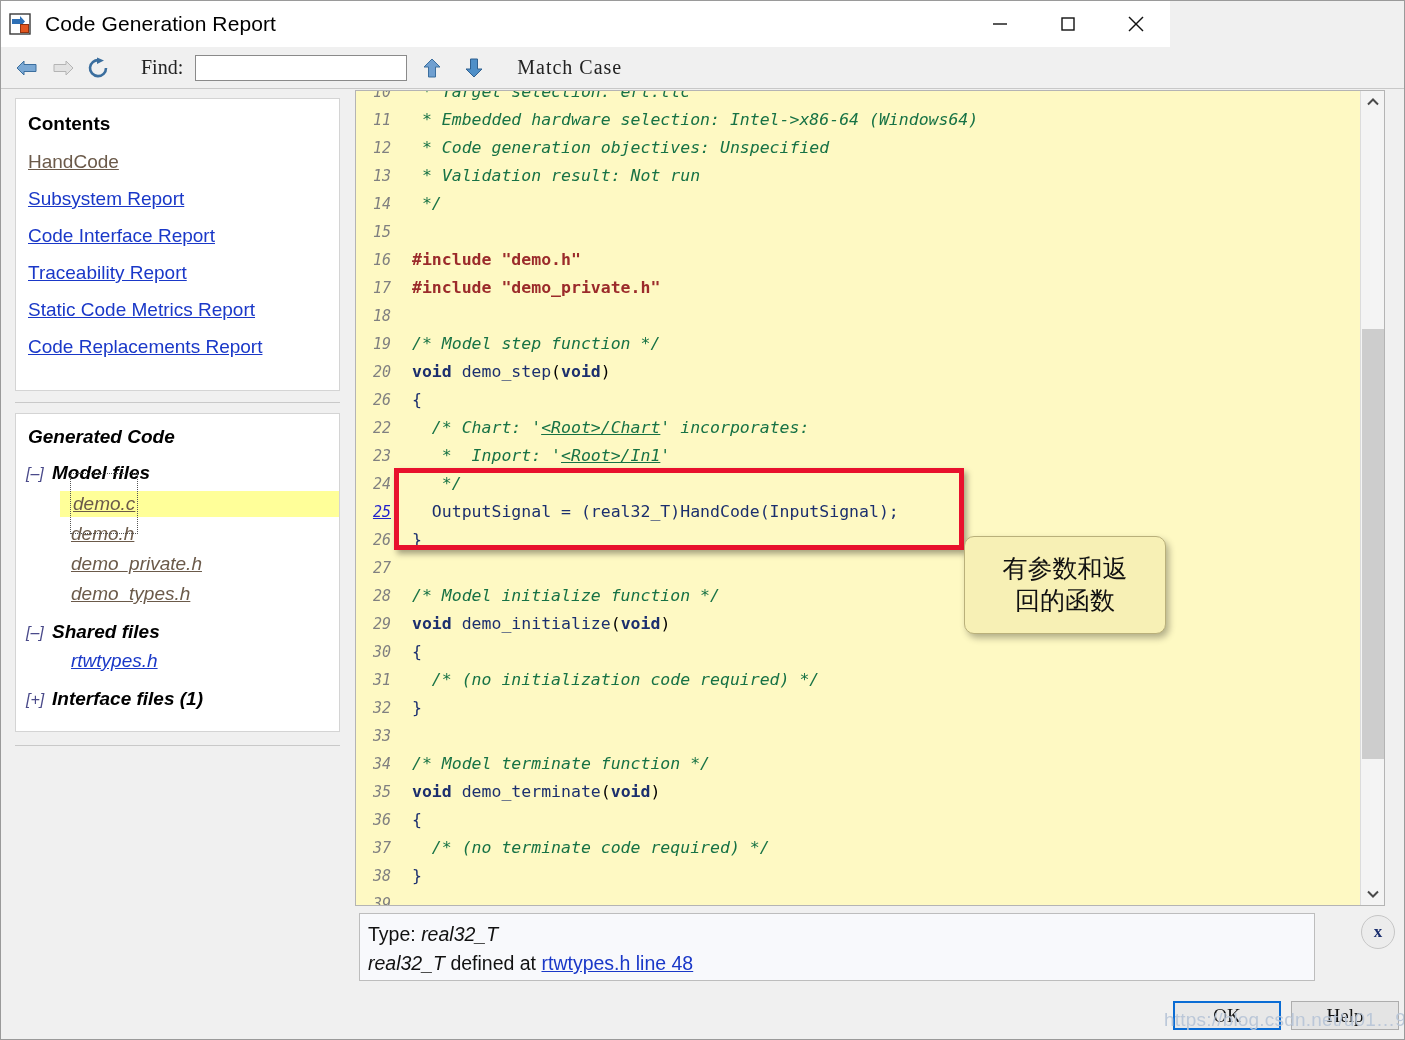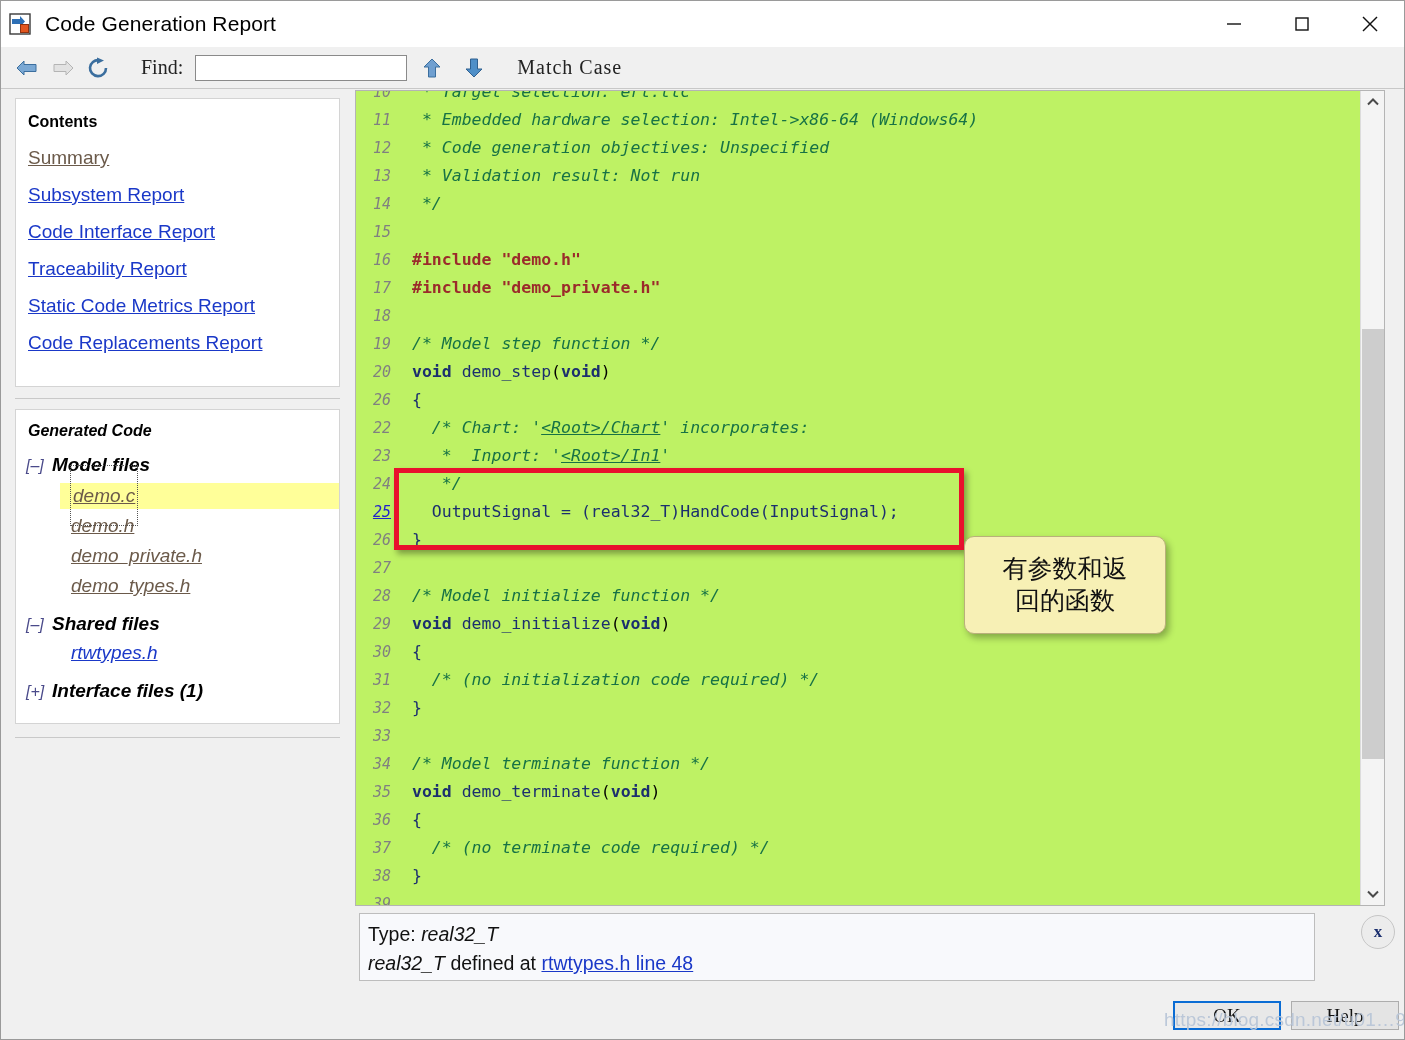--- a/index.html
+++ b/index.html
@@ -15,21 +15,21 @@
     position: relative;
     width: 1405px; height: 1040px;
     background: #f0f0f0;
     border: 1px solid #9a9a9a;
     overflow: hidden;
   }
 
   
   .titlebar {
     position: absolute; left: 0; top: 0;
-    width: 1403px; height: 46px;
+    width: 1169px; height: 46px;
     background: #ffffff;
     display: flex; align-items: center;
   }
   .title-icon {
     width: 26px; height: 24px;
     margin-left: 8px; margin-right: 10px;
     position: relative; flex: none;
   }
   .title-text {
     font-size: 21px; color: #000; white-space: nowrap;
@@ -88,21 +88,21 @@
   }
   .card.contents { margin-top: 8px; padding: 14px 0 16px 0; }
   .card.gencode { margin-top: 10px; padding: 12px 0 14px 0; font-style: italic; }
   .divider {
     height: 1px; background: #c9c9c9;
     margin: 11px 13px 0 13px;
   }
   .divider.bottom { margin-top: 13px; }
 
   .panel-heading {
-    font-size: 16px; font-weight: bold; color: #000;
+    font-size: 19px; font-weight: bold; color: #000;
     padding: 0 0 0 12px;
   }
   .toc-list { margin-top: 16px; }
   .toc-link {
     display: block; padding: 0 0 0 12px;
     font-size: 19px; color: #1a38c8;
     text-decoration: underline;
     margin-bottom: 15px; white-space: nowrap;
   }
   .toc-link.visited { color: #6b5a4a; }
@@ -141,21 +141,21 @@
     position: absolute; left: 354px; top: 89px;
     width: 1030px; height: 816px;
     background: #ffffff;
     border: 1px solid #b4b4b4;
     overflow: hidden;
   }
   .code-area {
     position: absolute; left: 0; top: 0;
     width: 1006px; height: 814px;
     overflow: hidden;
-    background: #bef264;
+    background: #fef9c3;
   }
   .code-line {
     height: 28px; line-height: 28px;
     display: flex; align-items: baseline;
     font-family: "DejaVu Sans Mono", monospace;
     font-size: 16.5px;
     white-space: pre;
   }
   .ln {
     width: 44px; text-align: right; flex: none;
@@ -327,21 +327,21 @@
       </svg>
     </div>
     <div class="match-case">Match Case</div>
   </div>
 
   <div class="left-panel">
 
     <div class="card contents">
       <div class="panel-heading">Contents</div>
       <div class="toc-list">
-        <a class="toc-link visited" href="#">Summary</a>
+        <a class="toc-link visited" href="#">HandCode</a>
         <a class="toc-link" href="#">Subsystem Report</a>
         <a class="toc-link" href="#">Code Interface Report</a>
         <a class="toc-link" href="#">Traceability Report</a>
         <a class="toc-link" href="#">Static Code Metrics Report</a>
         <a class="toc-link" href="#">Code Replacements Report</a>
       </div>
     </div>
 
     <div class="divider"></div>
 

